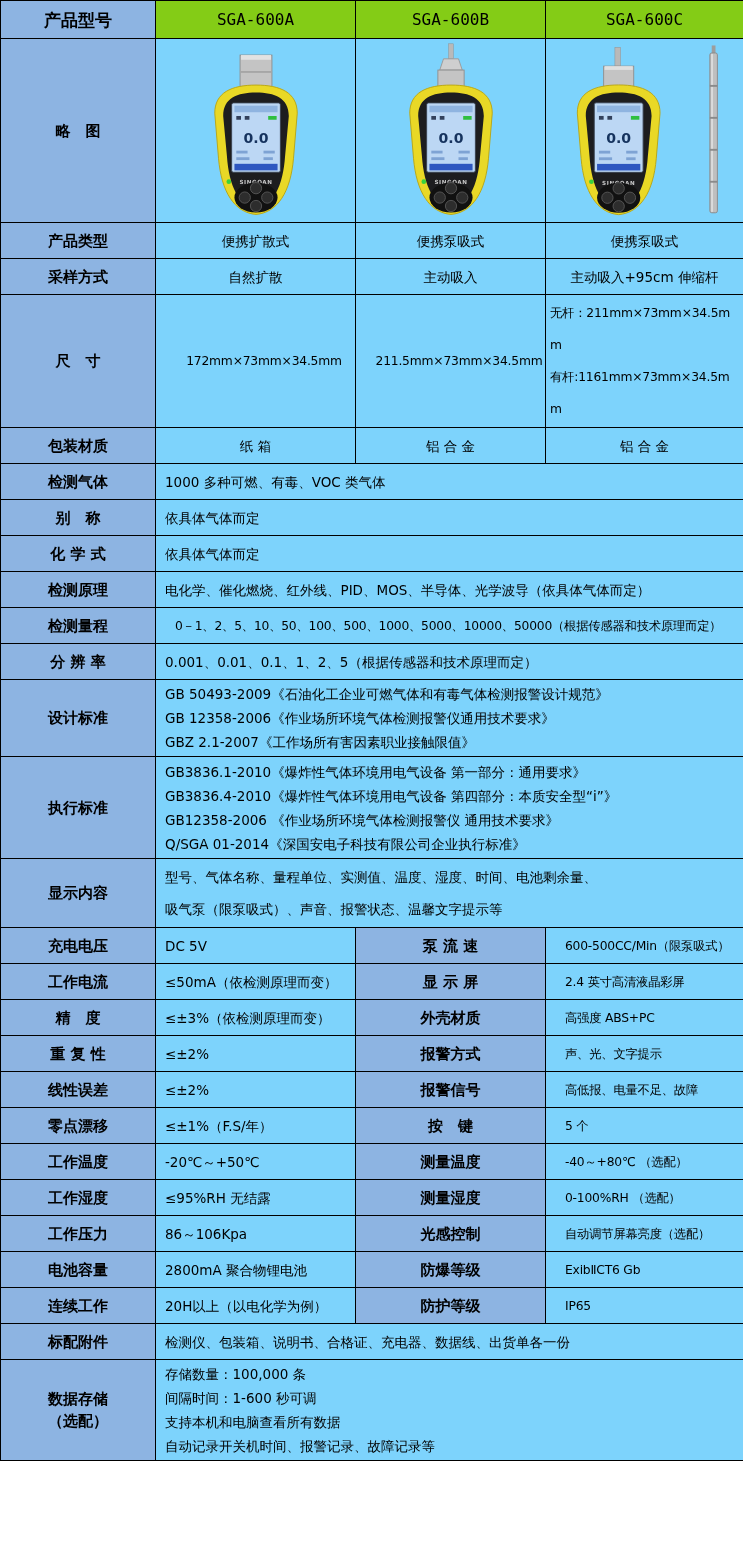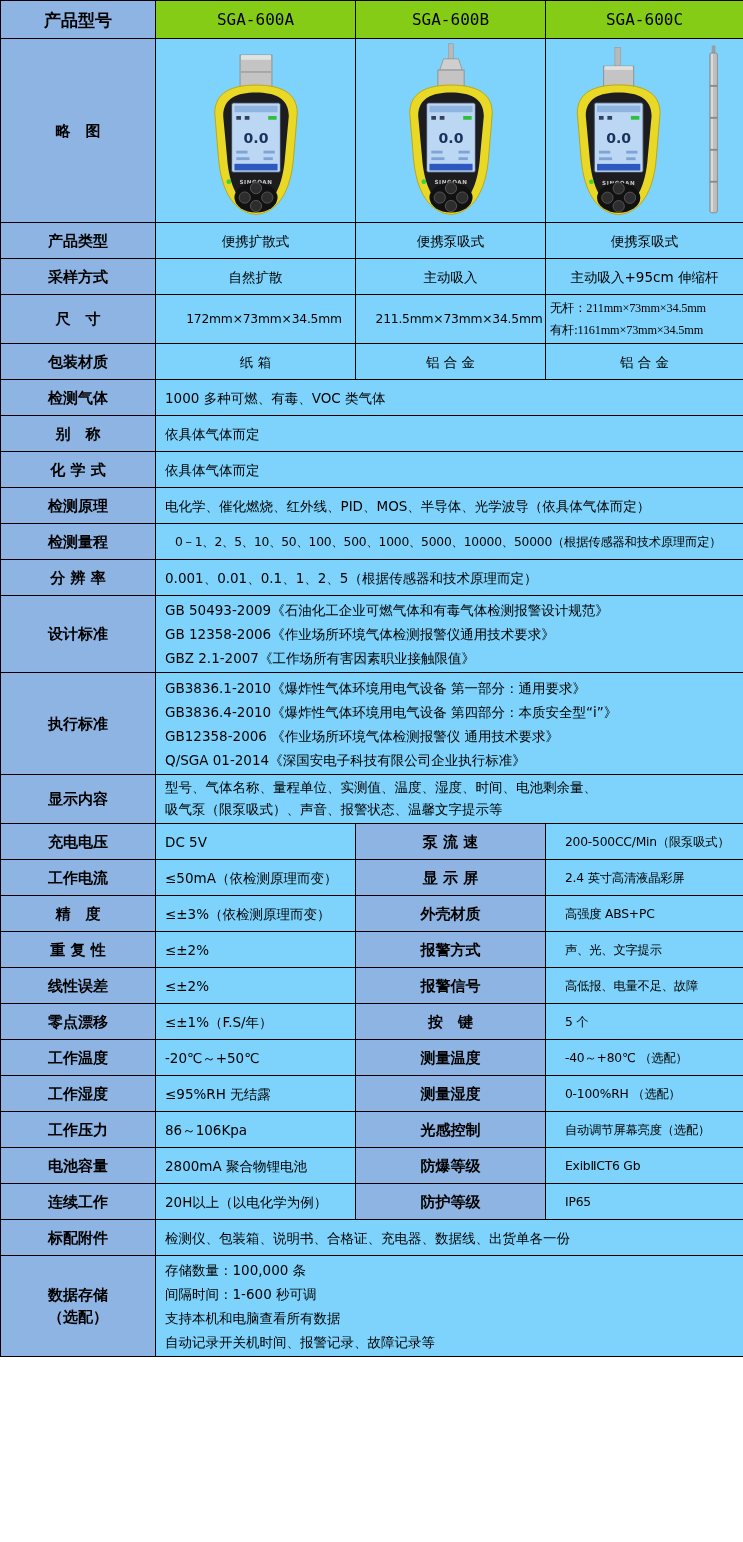--- a/index.html
+++ b/index.html
@@ -5,21 +5,21 @@
   html,body{margin:0;padding:0;background:#fff;}
   body{width:743px;font-family:"DejaVu Sans","Liberation Sans",sans-serif;color:#000;}
   table{border-collapse:collapse;width:743px;table-layout:fixed;background:#fff;}
   td{border:1px solid #000;vertical-align:middle;overflow:hidden;word-break:break-all;}
   td.lbl{background:#8DB4E2;font-weight:bold;text-align:center;font-size:15px;
          white-space:pre-line;line-height:22px;padding:2px 1px;}
   td.val{background:#7dd3fc;font-size:13.5px;text-align:left;padding:2px 9px;
          white-space:pre-line;line-height:24px;}
   td.val.c{text-align:center;padding:2px 2px;}
   td.val.small{font-size:12.3px;letter-spacing:-0.2px;padding-left:19px;}
-  td.val.tight{line-height:22px;font-family:Liberation Serif, serif;}
+  td.val.tight{line-height:32px;}
   td.hdr{background:#84cc16;font-size:16px;text-align:center;font-family:"DejaVu Sans Mono","Liberation Mono",monospace;margin-top:31px;}
   td.pic{background:#7dd3fc;text-align:center;vertical-align:middle;padding:0;}
   tr.h-header{height:38px;} tr.h-sketch{height:184px;} tr.h-std{height:36px;}
   tr.h-size{height:49px;} tr.h-design{height:75px;} tr.h-exec{height:102px;}
   tr.h-disp{height:44px;} tr.h-store{height:100px;}
   svg{display:block;margin:0 auto;}
   .reading{font:bold 15px "DejaVu Sans",sans-serif;fill:#16335e;}
   .brand{font:bold 6px "DejaVu Sans",sans-serif;fill:#c8c8c8;letter-spacing:0.6px;}
 </style>
 </head>
@@ -203,21 +203,21 @@
   <tr class="h-disp">
         <td class="lbl">显示内容</td>
         <td class="val tight" colspan="3">型号、气体名称、量程单位、实测值、温度、湿度、时间、电池剩余量、
 吸气泵（限泵吸式）、声音、报警状态、温馨文字提示等</td>
       </tr>
 
   <tr class="h-std">
         <td class="lbl">充电电压</td>
         <td class="val">DC 5V</td>
         <td class="lbl">泵 流 速</td>
-        <td class="val small">200-500CC/Min（限泵吸式）</td>
+        <td class="val small">600-500CC/Min（限泵吸式）</td>
       </tr>
   <tr class="h-std">
         <td class="lbl">工作电流</td>
         <td class="val">≤50mA（依检测原理而变）</td>
         <td class="lbl">显 示 屏</td>
         <td class="val small">2.4 英寸高清液晶彩屏</td>
       </tr>
   <tr class="h-std">
         <td class="lbl">精　度</td>
         <td class="val">≤±3%（依检测原理而变）</td>

